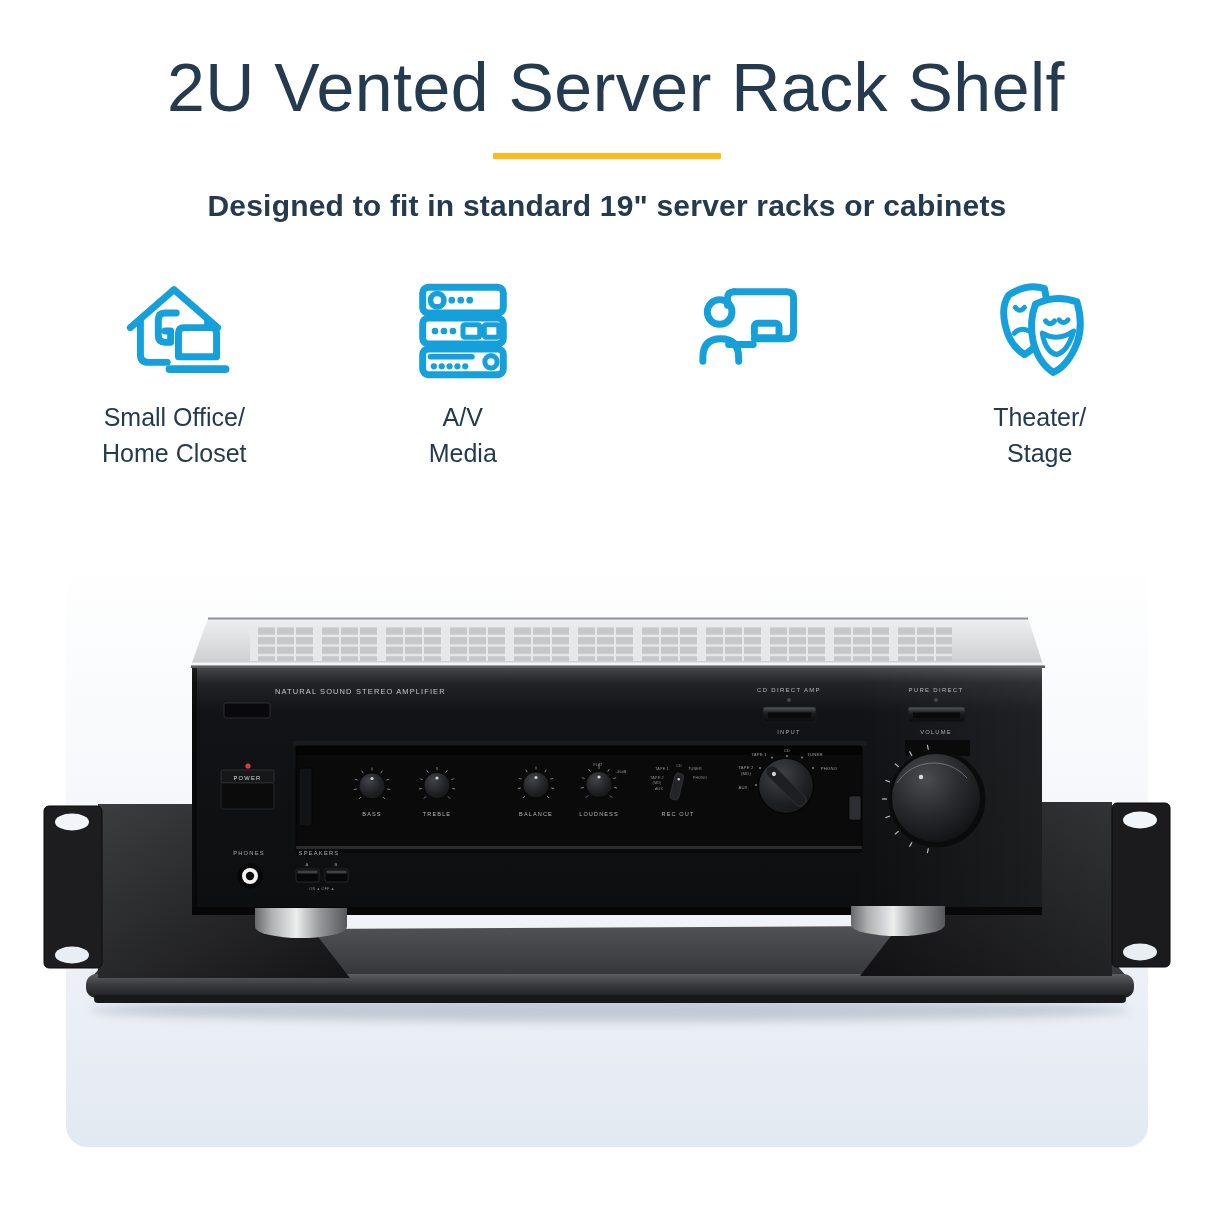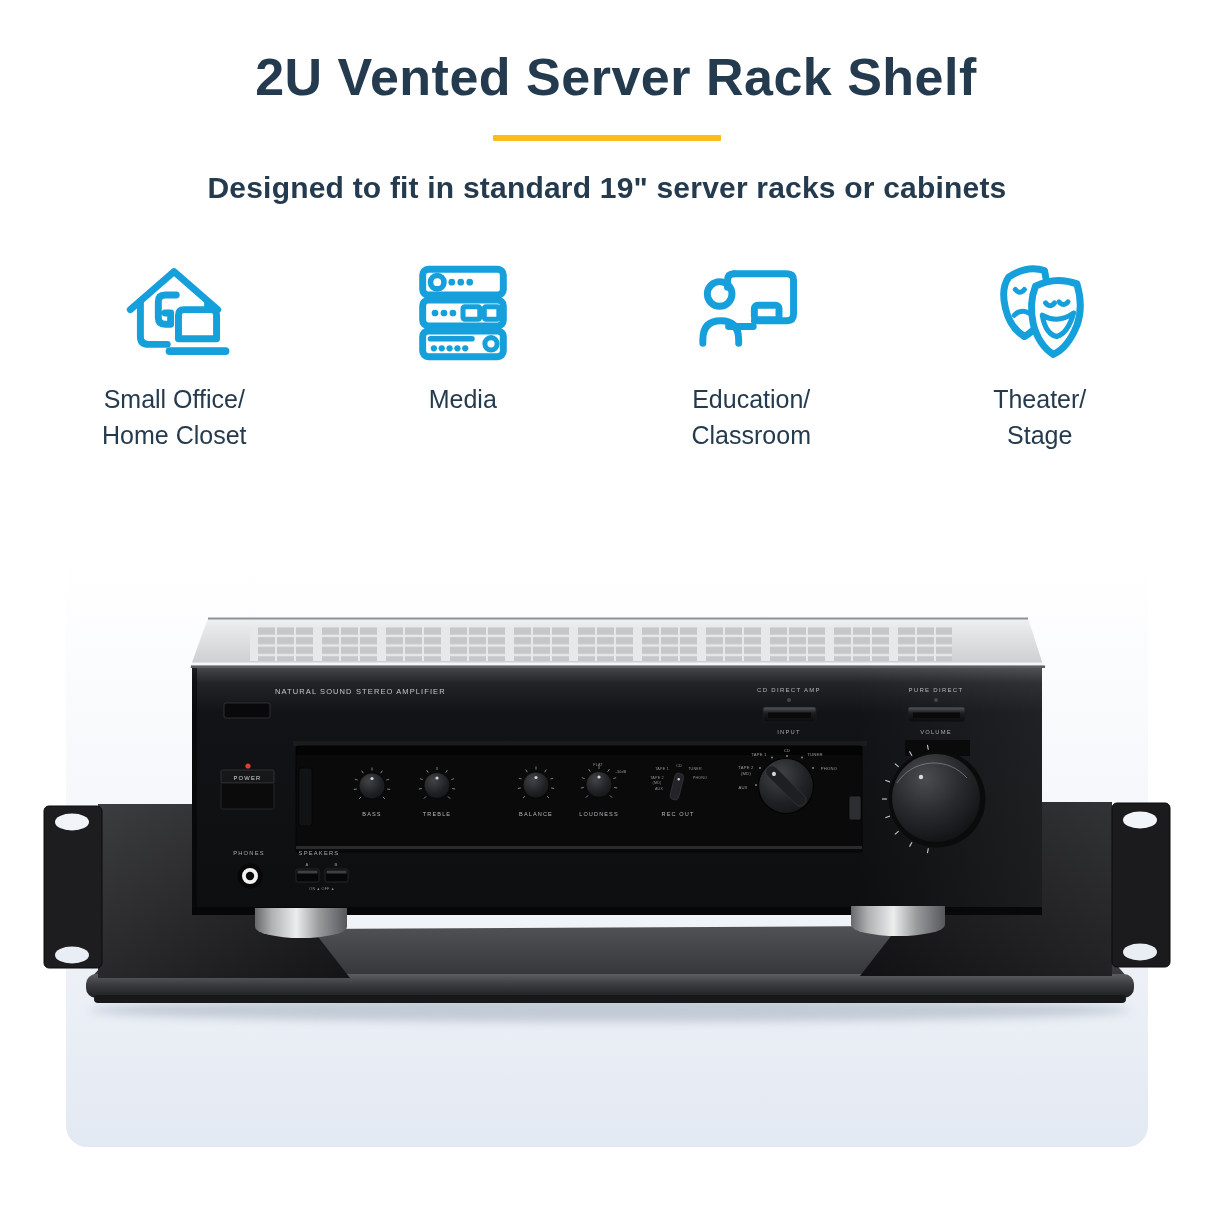--- a/index.html
+++ b/index.html
@@ -5,21 +5,21 @@
   html,body{margin:0;padding:0;}
   body{
     width:1214px;height:1214px;position:relative;overflow:hidden;
     background:#ffffff;
     font-family:"Liberation Sans", sans-serif;
     -webkit-font-smoothing:antialiased;
   }
   
   .hdr{ text-align:center; }
   .hdr h1{
-    margin:48px 0 0 18px; font-size:52px; line-height:1.15; font-weight:700;
+    margin:48px 0 0 18px; font-size:68px; line-height:1.15; font-weight:400;
     color:var(--navy,#243a4e); letter-spacing:.5px;
   }
   .divider{
     width:228px; height:6px; margin:27px auto 0 auto;
     background:var(--yellow,#fdbb1c); border-radius:1px;
   }
   .hdr p{
     margin:30px 0 0 0; font-size:30px; font-weight:700;
     color:var(--navy,#243a4e); letter-spacing:.2px;
   }
@@ -95,37 +95,34 @@
         <rect class="icon-stroke" style="stroke-width:4.5" x="69" y="44.5" width="13" height="11" rx="1.5"></rect>
         <path class="icon-stroke" style="stroke-width:5" d="M21 73 H58"></path>
         <circle class="icon-fill" cx="24" cy="81.5" r="2.8"></circle>
           <circle class="icon-fill" cx="31" cy="81.5" r="2.8"></circle>
           <circle class="icon-fill" cx="38" cy="81.5" r="2.8"></circle>
           <circle class="icon-fill" cx="45" cy="81.5" r="2.8"></circle>
           <circle class="icon-fill" cx="52" cy="81.5" r="2.8"></circle>
         <circle class="icon-stroke" style="stroke-width:4.5" cx="75" cy="77.5" r="5.5"></circle>
       </svg>
       <div class="lbl">
+        <div>A/V</div>
         <div>Media</div>
       </div>
     </div>
 
     <div class="uc">
       <svg viewBox="0 0 100 100">
         <path class="icon-stroke" d="M35 15 Q29 15 29 21 V27"></path>
         <path class="icon-stroke" d="M35 15 H82 Q88 15 88 21 V51 Q88 57 82 57 H53"></path>
         <rect class="icon-stroke" x="53" y="43" width="22" height="13" rx="3"></rect>
         <path class="icon-stroke" d="M30 62 H52"></path>
         <circle class="icon-stroke" cx="22" cy="33" r="11"></circle>
         <path class="icon-stroke" d="M7 77 V74 Q7 57 23 57 Q39 57 39 74 V77"></path>
       </svg>
-      <div class="lbl">
-        <div>Education/</div>
-        <div>Classroom</div>
-      </div>
     </div>
 
     <div class="uc">
       <svg viewBox="0 0 100 100">
         <path class="icon-stroke" d="M22 18 Q38 7 54 12 Q58 28 54 44 Q50 64 36 71 Q23 63 19 45 Q15 28 22 18 Z"></path>
         <path class="icon-stroke" style="stroke-width:4.5" d="M28 29 Q32 34 36 29"></path>
         <path class="icon-stroke" style="stroke-width:4.5" d="M27 52 Q33 46 40 50"></path>
         <path class="icon-knockout" d="M46 26 Q64 17 83 24 Q89 44 83 61 Q75 81 62 87 Q49 79 44 60 Q40 41 46 26 Z"></path>
         <path class="icon-stroke" style="stroke-width:4.5" d="M55 41 Q59 46 63 41"></path>
         <path class="icon-stroke" style="stroke-width:4.5" d="M67 40 Q71 45 75 40"></path>

